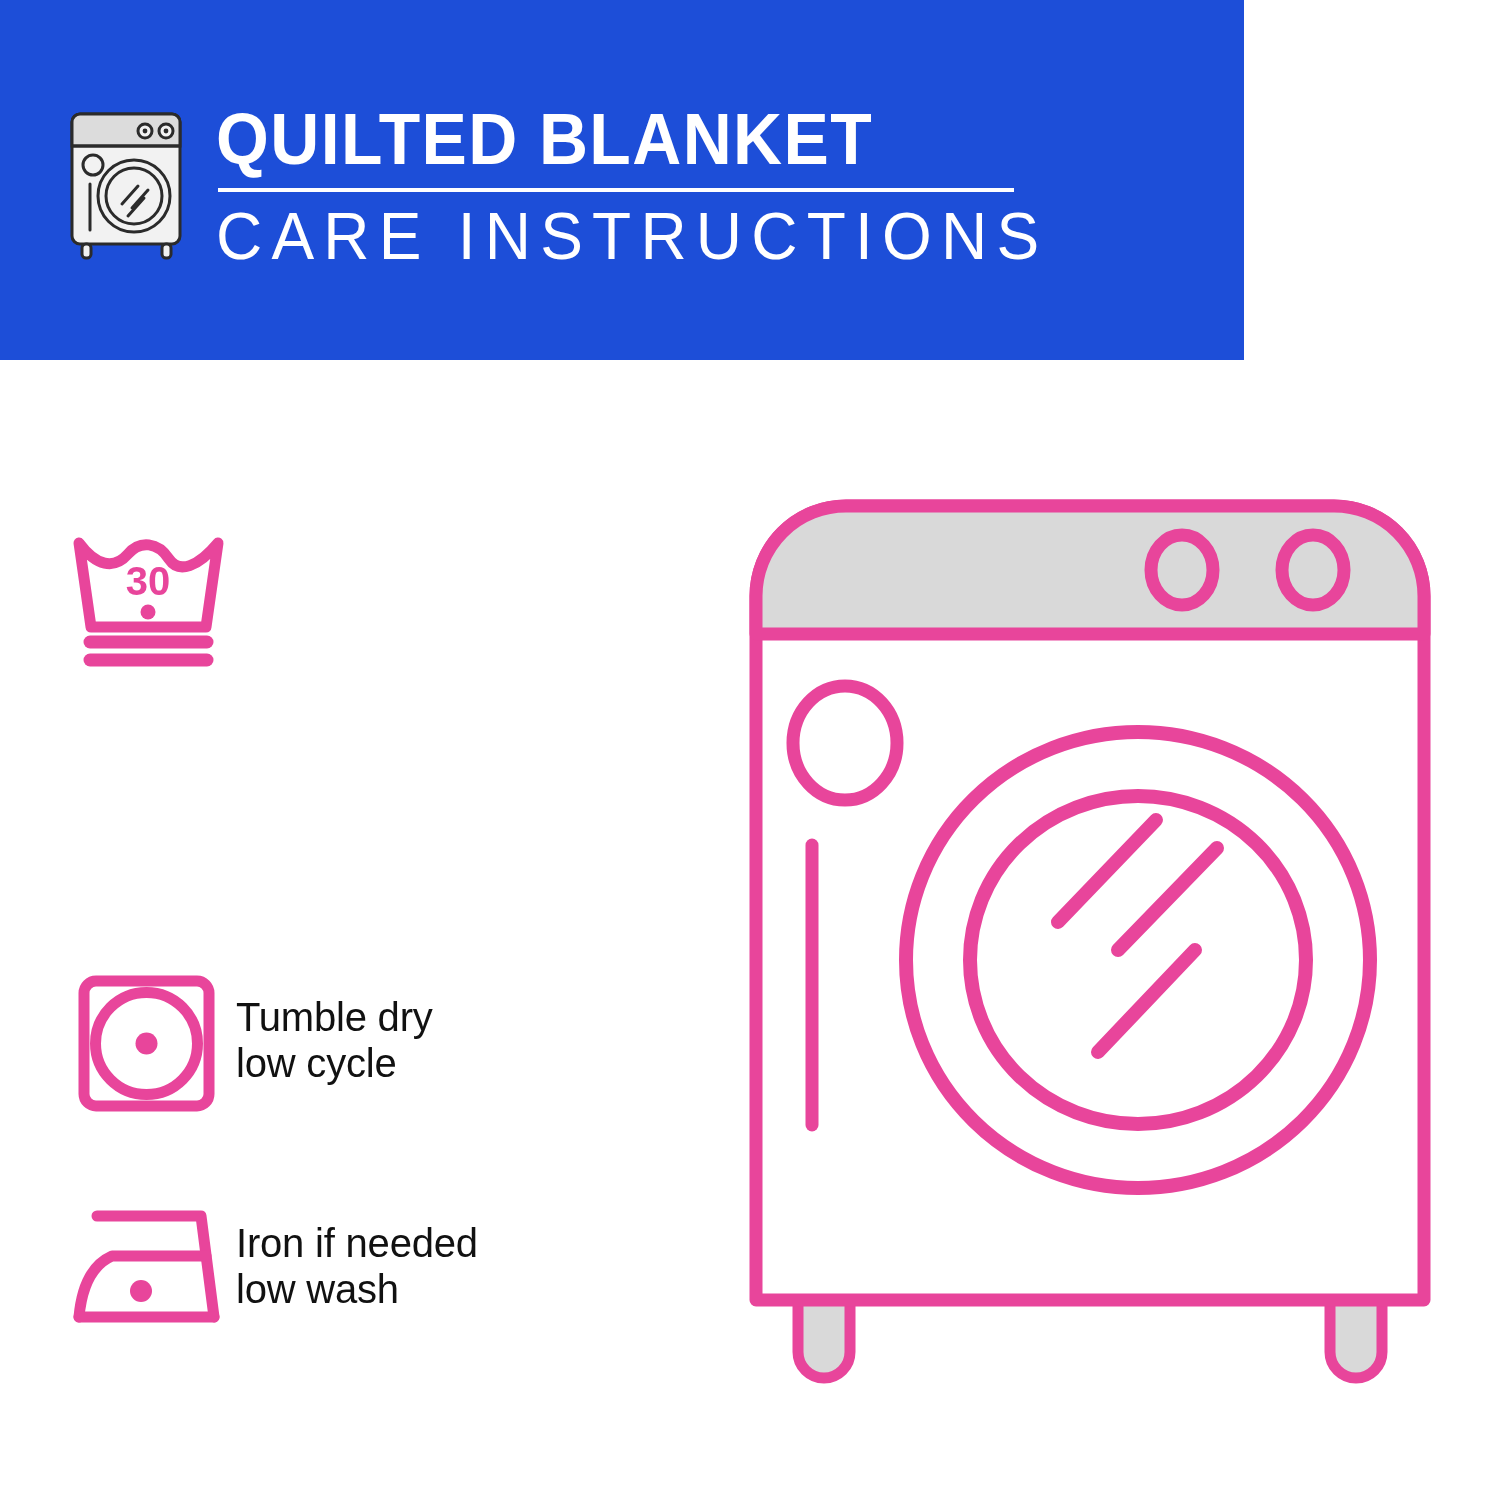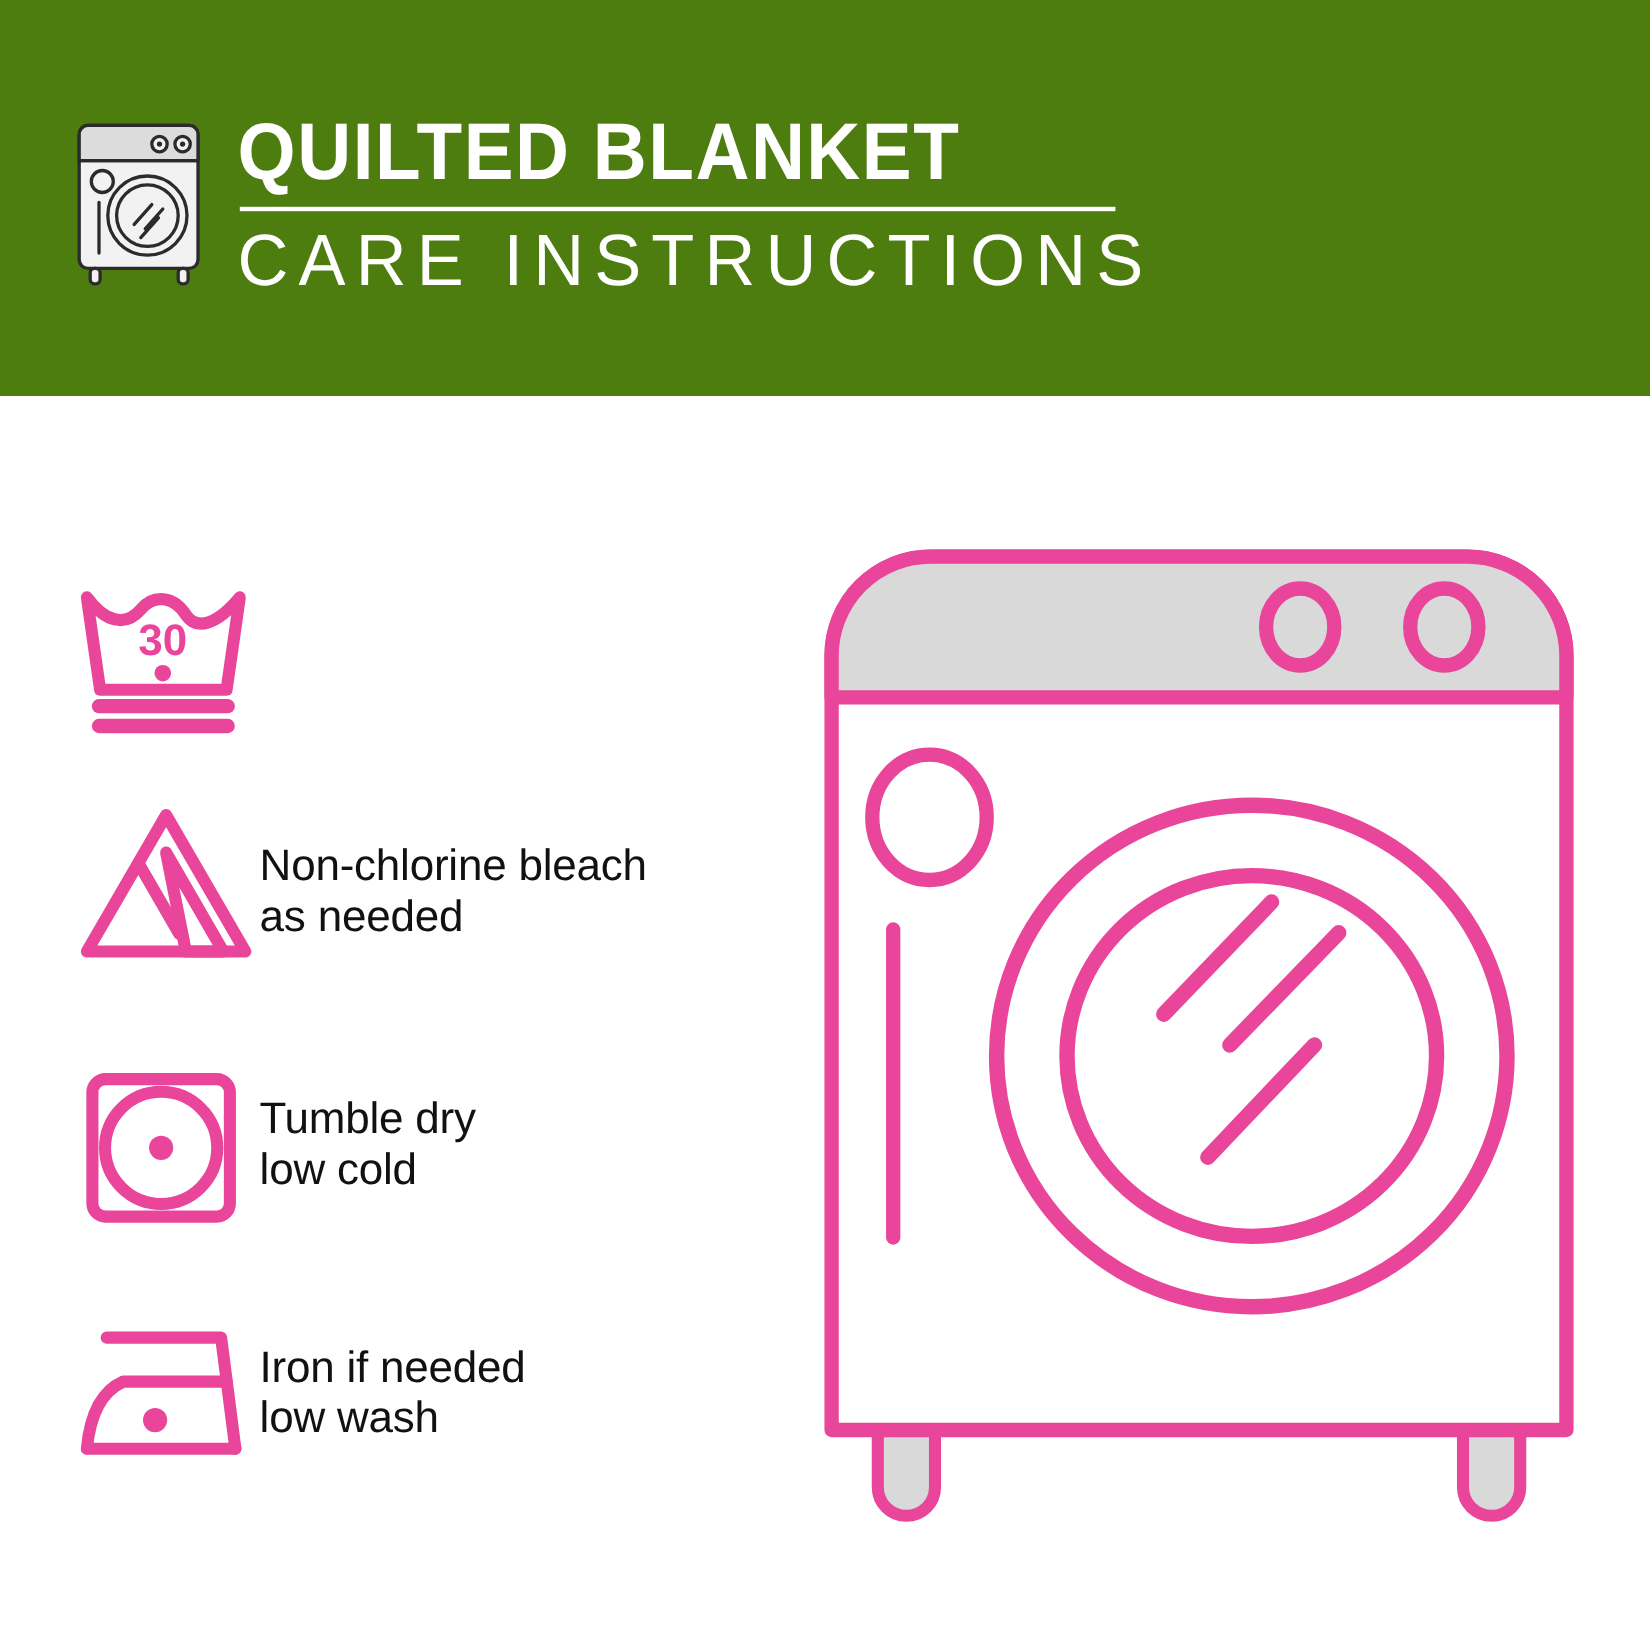--- a/index.html
+++ b/index.html
@@ -17,23 +17,23 @@
     height: 1500px;
     background: #ffffff;
     overflow: hidden;
   }
 
   
   .header-band {
     position: absolute;
     left: 0;
     top: 0;
-    width: 1500px;
+    width: 1244px;
     height: 360px;
-    background: #4d7c0f;
+    background: #1d4ed8;
   }
   .header-icon {
     position: absolute;
     left: 66px;
     top: 108px;
     width: 126px;
     height: 152px;
   }
   .header-text-block {
     position: absolute;
@@ -181,48 +181,33 @@
             <line x1="24" y1="122" x2="141" y2="122" stroke-width="13"></line>
             <line x1="24" y1="140" x2="141" y2="140" stroke-width="13"></line>
           </g>
 
           <text x="82" y="75" text-anchor="middle" font-family="Liberation Sans, sans-serif" font-size="40" font-weight="bold" fill="#E8459B">30</text>
           <circle cx="82" cy="92" r="7.5" fill="#E8459B"></circle>
         </svg>
       </div>
     </div>
 
-    <div class="care-item care-item-2">
-      <div class="symbol-slot">
-        <svg viewBox="0 0 170 150" width="170" height="150" xmlns="http://www.w3.org/2000/svg">
-          <g fill="none" stroke="#E8459B" stroke-width="11" stroke-linecap="round" stroke-linejoin="round">
-
-            <path d="M85 13 L 157 137 L 13 137 Z"></path>
-
-            <path d="M85 47 L 137 137 L 103 137 Z"></path>
-            <path d="M60 57 L 97 121"></path>
-          </g>
-        </svg>
-      </div>
-      <div class="care-text">Non-chlorine bleach
-as needed</div>
-    </div>
 
     <div class="care-item care-item-3">
       <div class="symbol-slot">
         <svg viewBox="0 0 170 150" width="170" height="150" xmlns="http://www.w3.org/2000/svg">
           <g fill="none" stroke="#E8459B" stroke-width="11" stroke-linejoin="round">
             <rect x="18" y="13" width="125" height="125" rx="12" ry="12"></rect>
             <circle cx="80.5" cy="75.5" r="51"></circle>
           </g>
           <circle cx="80.5" cy="75.5" r="11" fill="#E8459B"></circle>
         </svg>
       </div>
       <div class="care-text">Tumble dry
-low cold</div>
+low cycle</div>
     </div>
 
     <div class="care-item care-item-4">
       <div class="symbol-slot">
         <svg viewBox="0 0 170 150" width="170" height="150" xmlns="http://www.w3.org/2000/svg">
           <g fill="none" stroke="#E8459B" stroke-width="11" stroke-linecap="round" stroke-linejoin="round">
 
             <path d="M31 24 L 135 24 L 148 125"></path>
 
             <path d="M13 125 C 16 92, 28 72, 46 64 L 140 64"></path>

